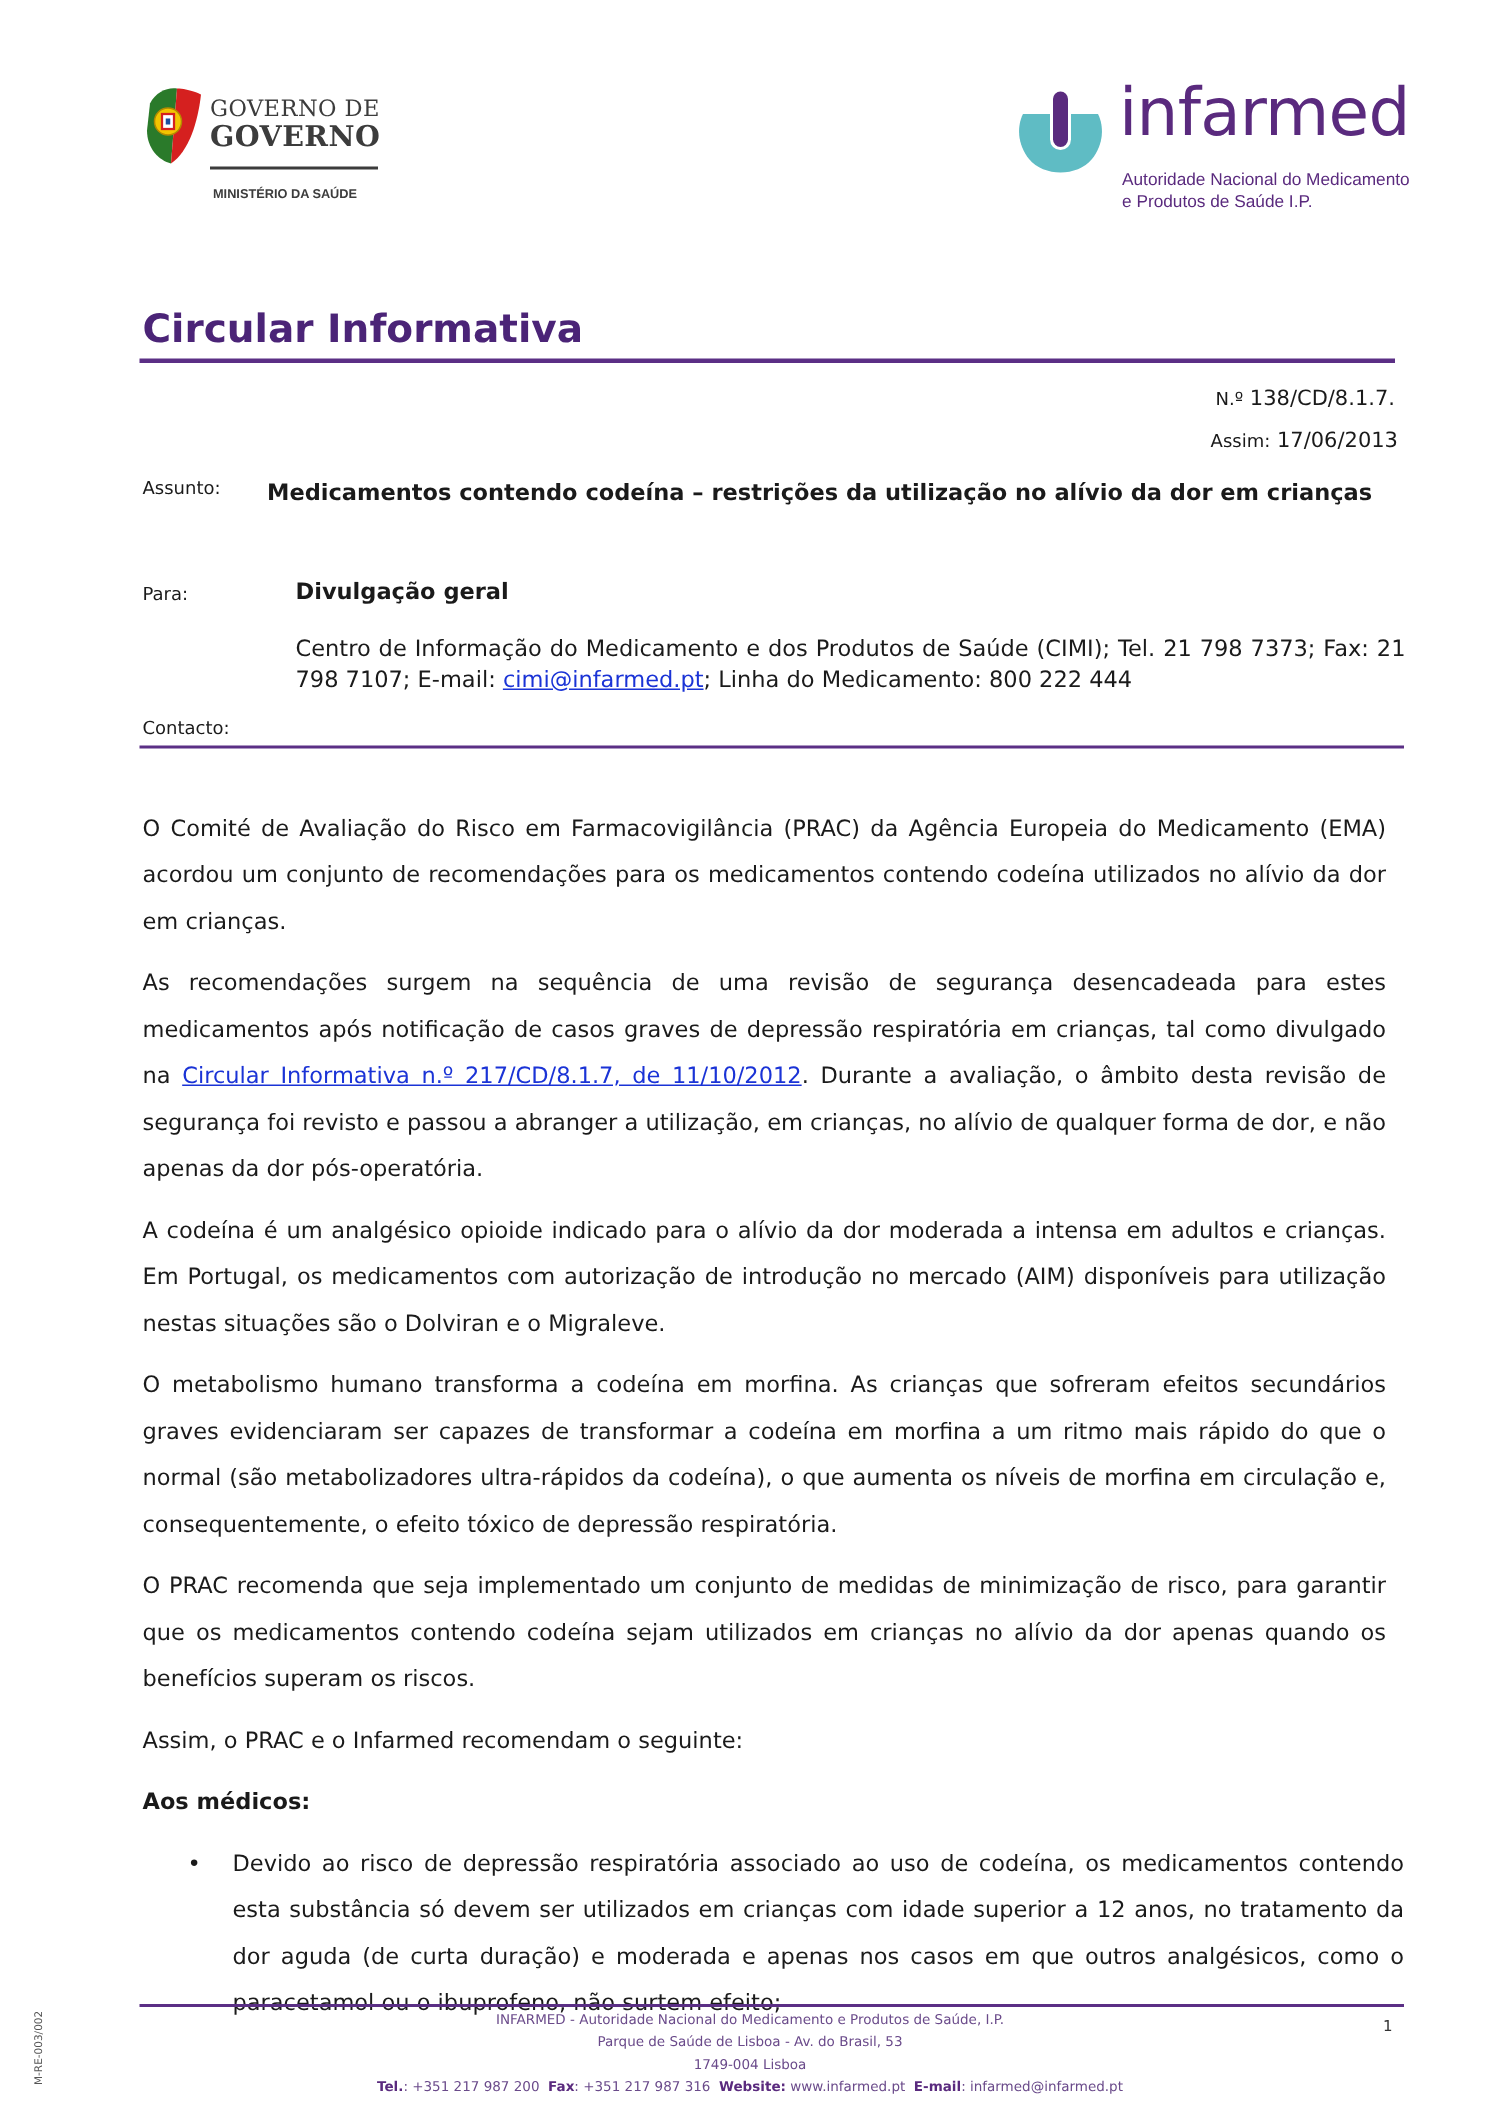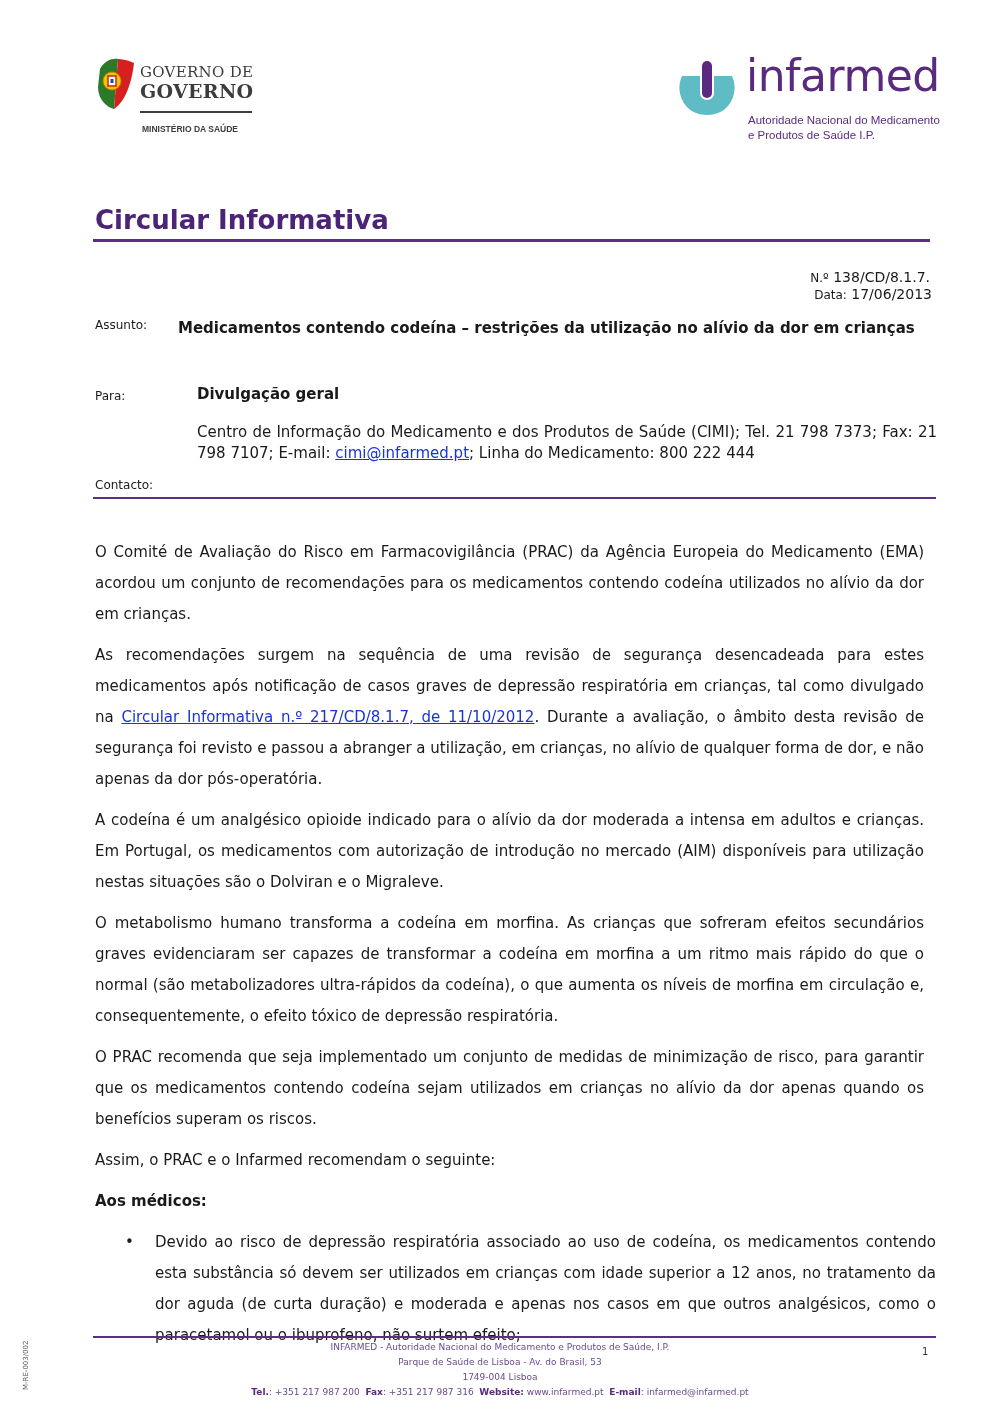--- a/index.html
+++ b/index.html
@@ -17,21 +17,21 @@
   .inf-logo { left:676px; top:56px; width:270px; height:90px; }
   .inf-icon { position:absolute; left:0; top:0; width:62px; height:62px; }
   .inf-word { position:absolute; left:70px; top:-6px; font-family:"DejaVu Sans", sans-serif; font-size:44px; color:#5a2a7e; letter-spacing:-0.5px; }
   .inf-sub1 { position:absolute; left:72px; top:58px; font-family:"Liberation Sans", sans-serif; font-size:11.5px; color:#5a2a7e; }
   .inf-sub2 { position:absolute; left:72px; top:73px; font-family:"Liberation Sans", sans-serif; font-size:11.5px; color:#5a2a7e; }
 
   
   .doc-title { left:95px; top:205px; font-family:"DejaVu Sans", sans-serif; font-size:26px; font-weight:bold; color:#4b2477; }
   .title-rule { left:93px; top:239px; width:837px; height:3px; background:#5b2f85; }
 
-  .meta-num { right:70px; top:269px; font-size:14px; text-align:right; }
+  .meta-num { right:70px; top:258px; font-size:14px; text-align:right; }
   .meta-date { right:68px; top:286px; font-size:14px; text-align:right; }
   .small-label { font-size:12px; }
 
   .subj-label { left:95px; top:318px; font-size:12px; }
   .subj-text { left:178px; top:313px; width:760px; font-size:15px; font-weight:bold; line-height:31px; }
   .para-label { left:95px; top:389px; font-size:12px; }
   .para-val { left:197px; top:385px; font-size:15px;font-weight:bold; }
   .cont-label { left:95px; top:430px; font-size:12px;margin-top:48px; }
   .cont-val { left:197px; top:422px; width:740px; font-size:15px; line-height:21px; text-align:justify; text-align-last:left; }
   .link { color:#1a33d6; text-decoration:underline; }
@@ -81,21 +81,21 @@
 </div>
 
 <div class="abs doc-title">Circular Informativa</div>
 <div class="abs title-rule"></div>
 
 <div class="abs meta-num">
   <span class="small-label">N.º</span>
   <span>138/CD/8.1.7.</span>
 </div>
 <div class="abs meta-date">
-  <span class="small-label">Data:</span>
+  <span class="small-label">Assim:</span>
   <span>17/06/2013</span>
 </div>
 
 <div class="abs subj-label">Assunto:</div>
 <div class="abs subj-text">Medicamentos contendo codeína – restrições da utilização no alívio da dor em crianças</div>
 
 <div class="abs para-label">Para:</div>
 <div class="abs para-val">Divulgação geral</div>
 
 <div class="abs cont-label">Contacto:</div>

